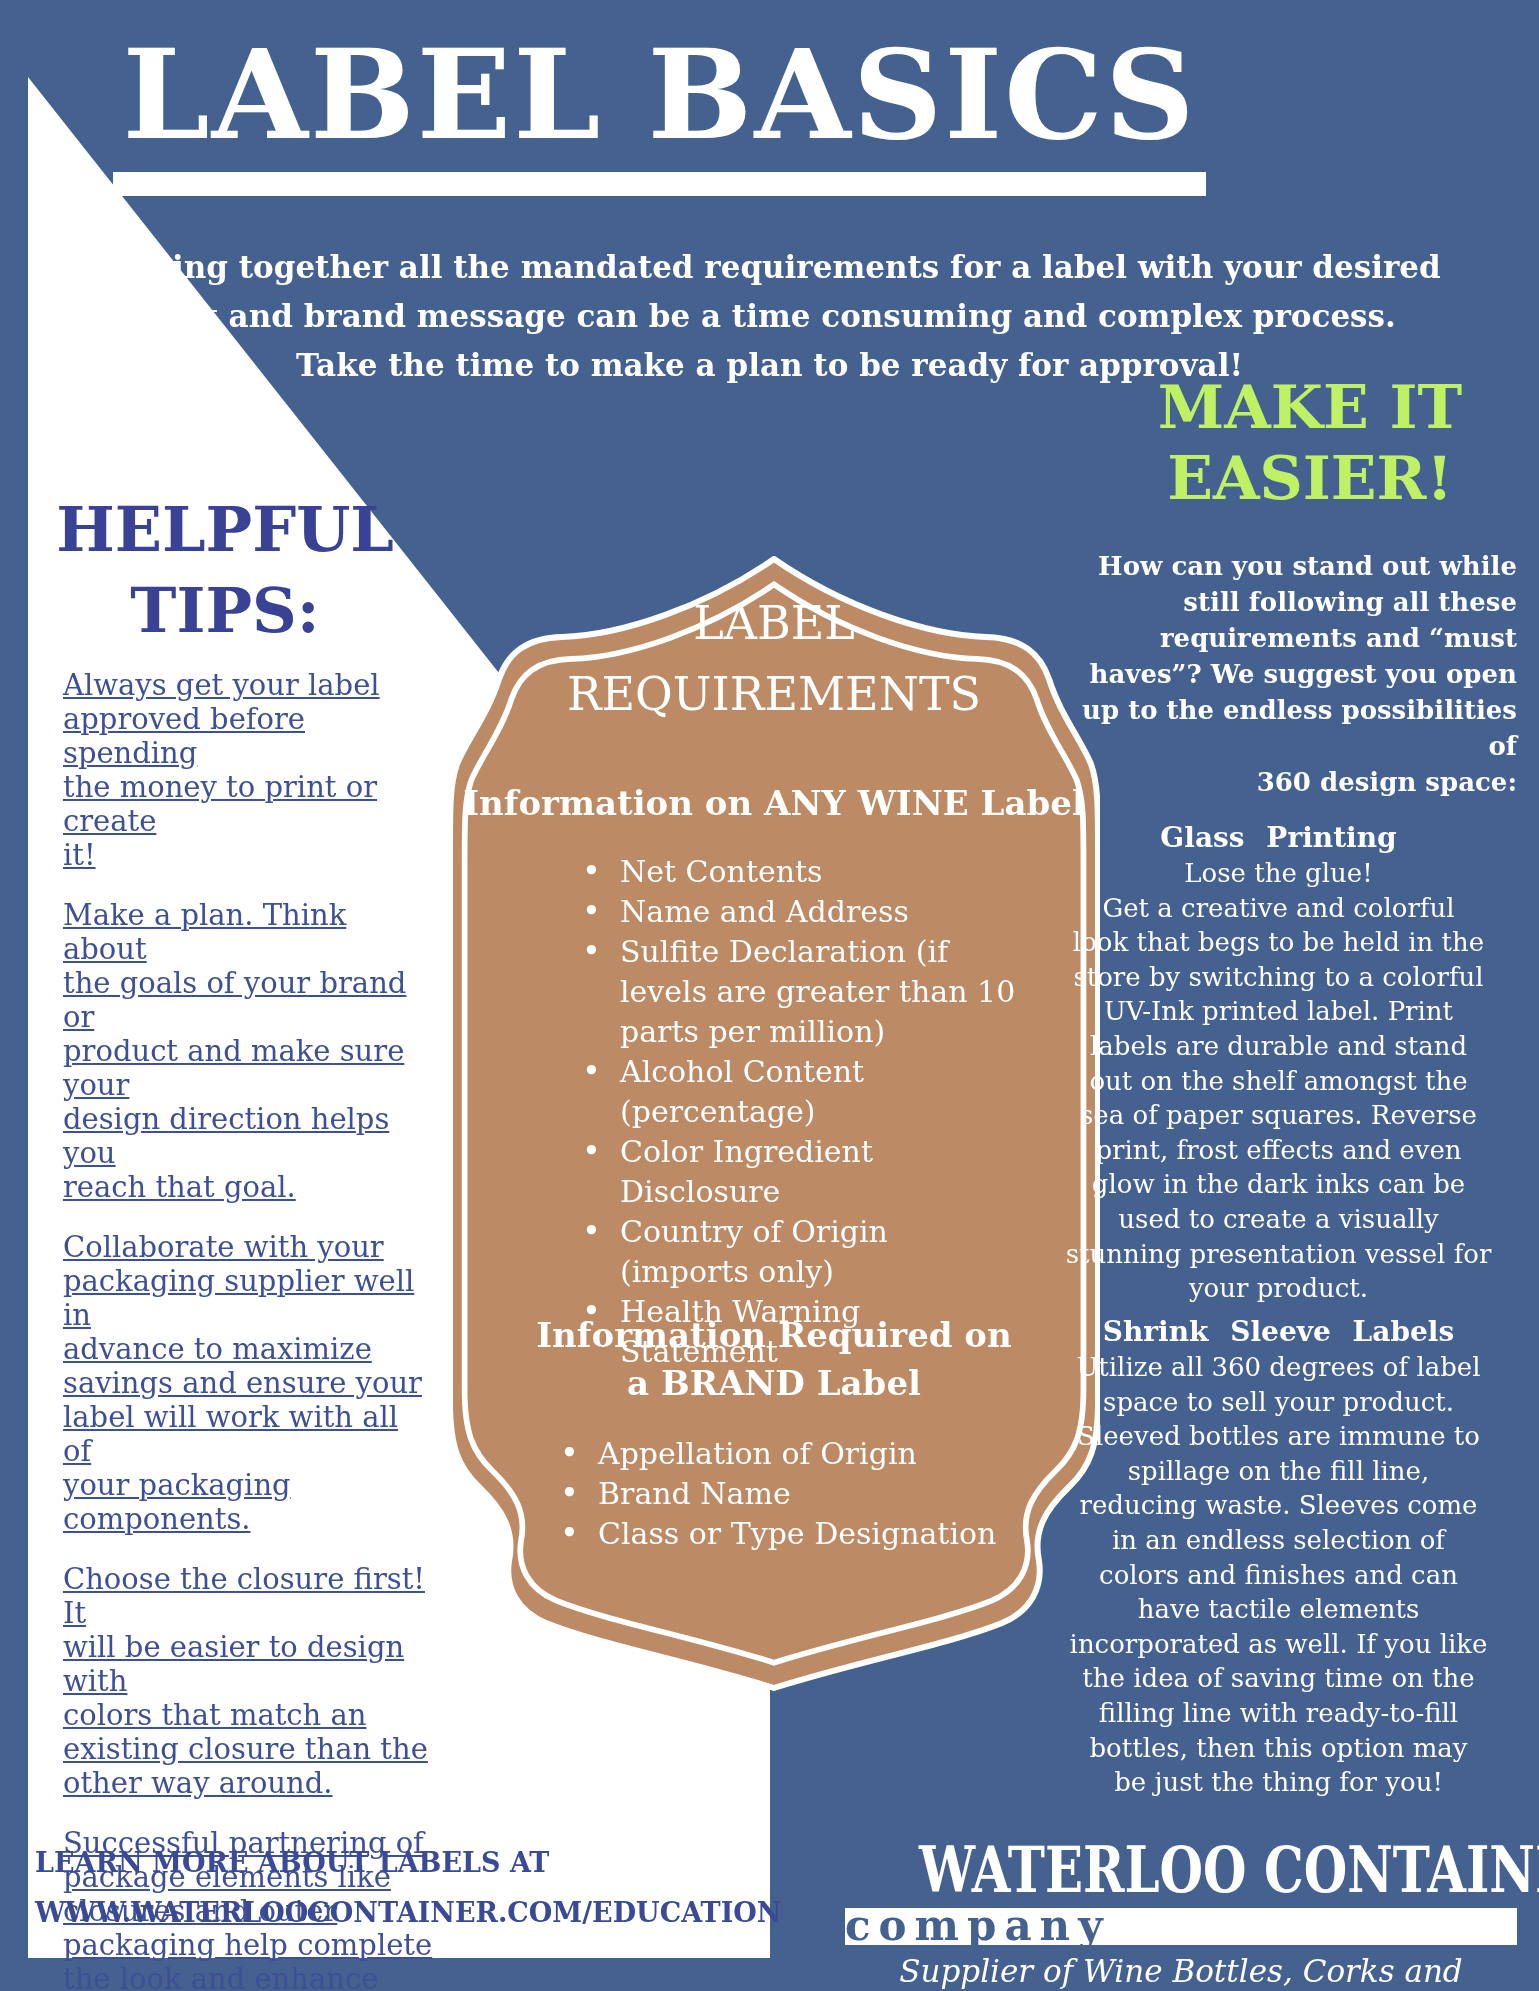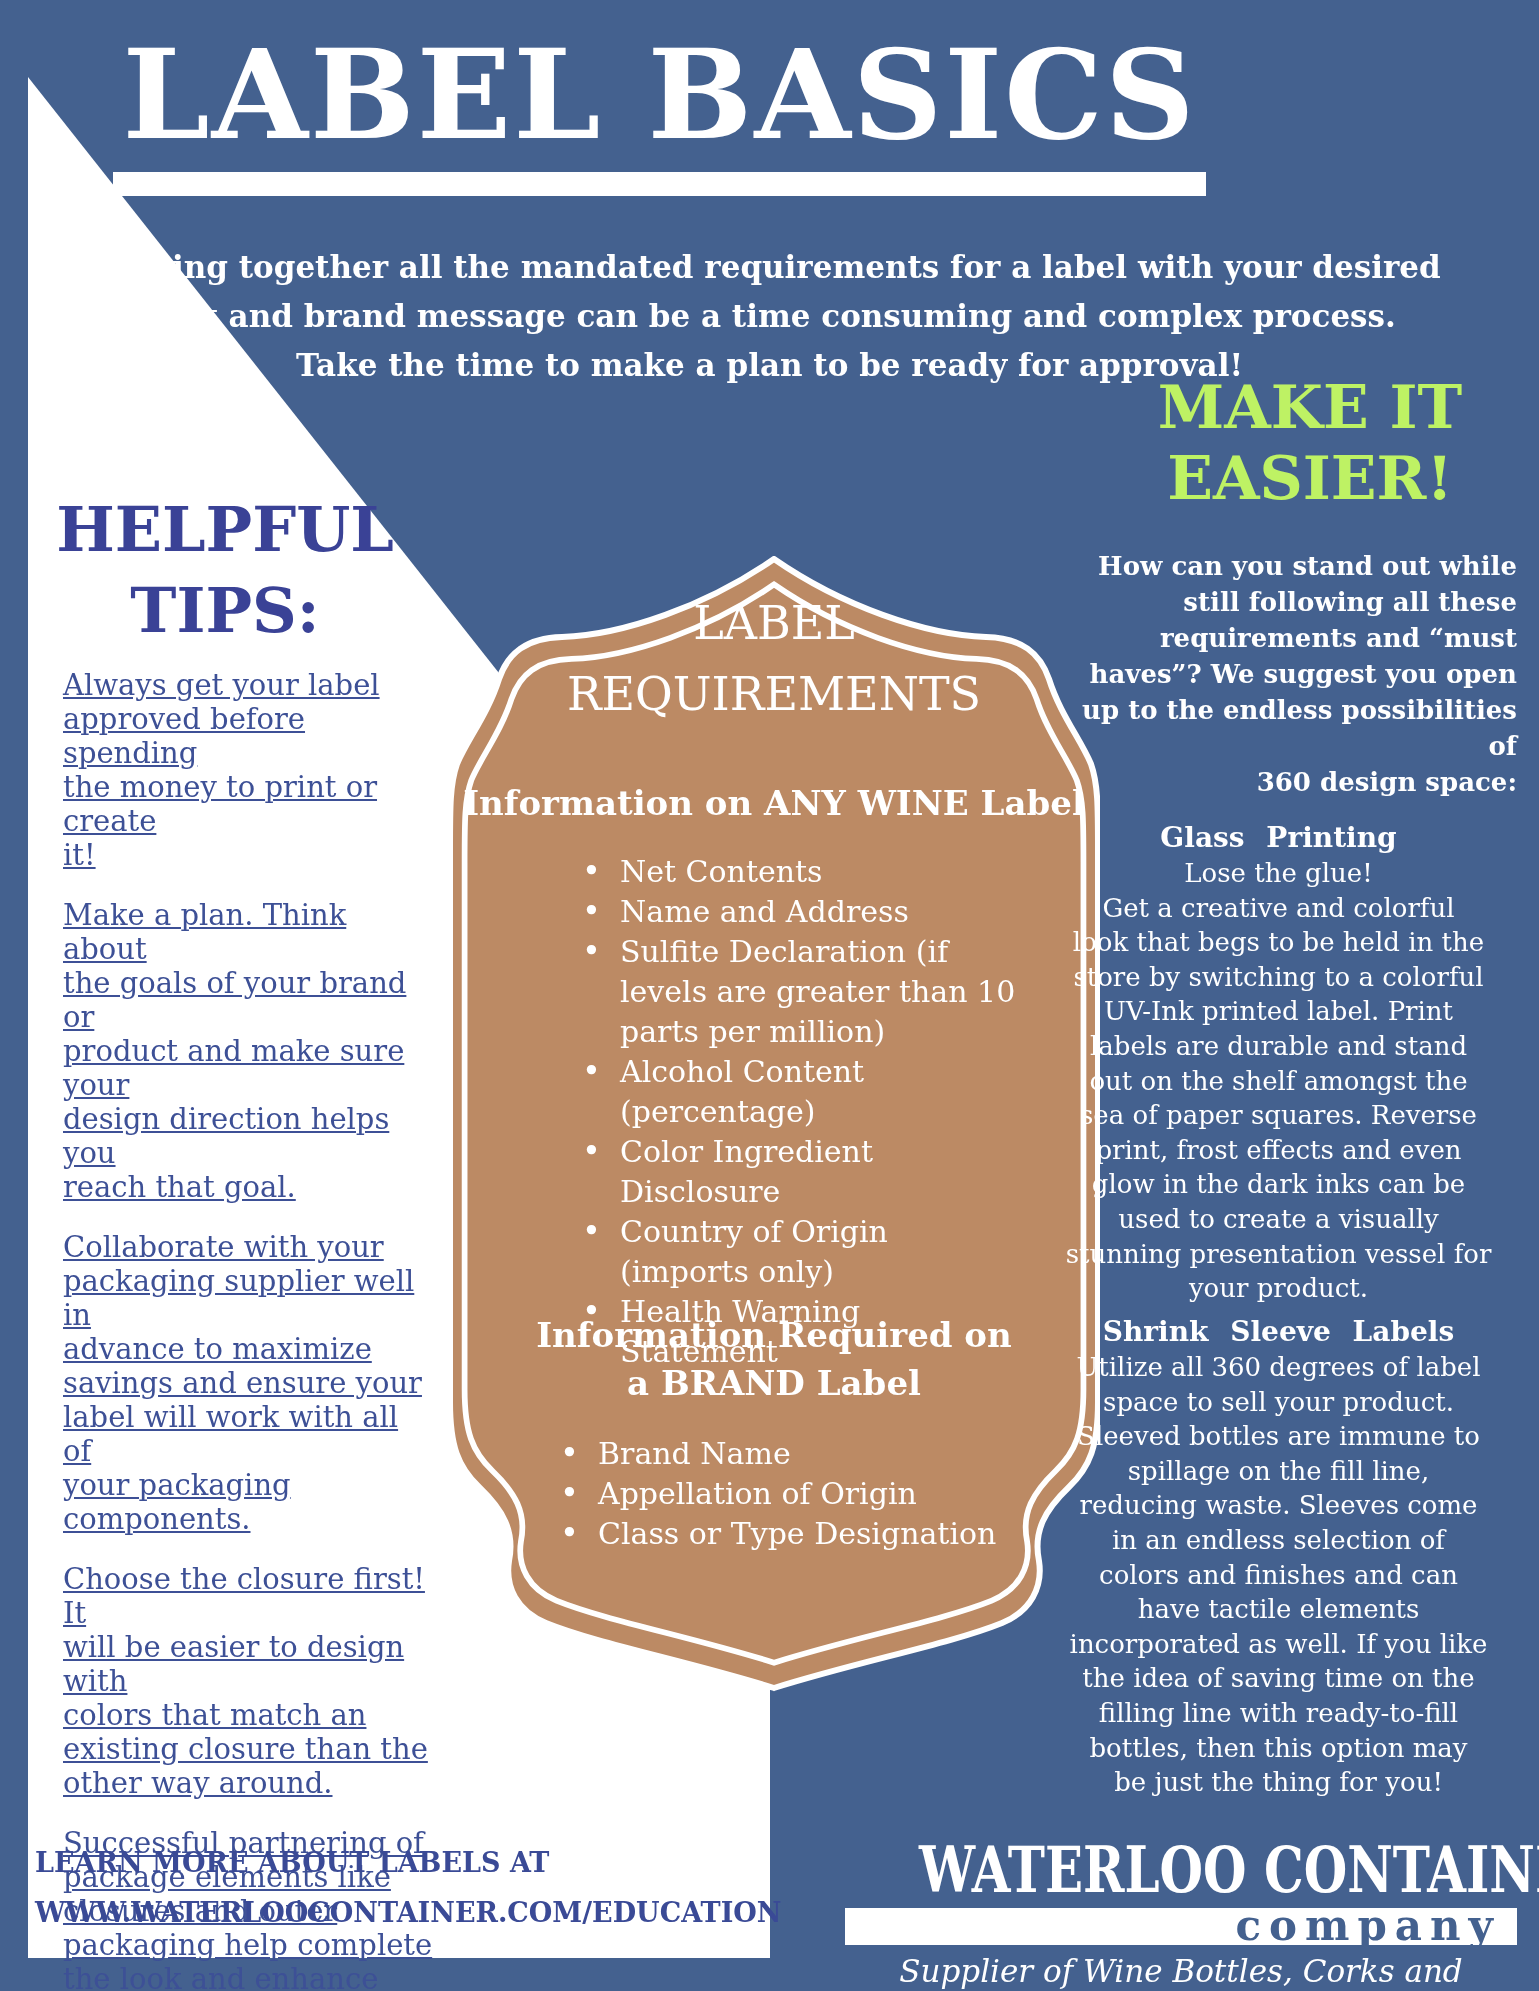--- a/index.html
+++ b/index.html
@@ -62,21 +62,21 @@
   .rc { position:absolute; left:1040px; width:477px; text-align:center; color:#ffffff; }
   .rc.glass { top:820px; }
   .rc.shrink { top:1314px; }
   .rc-head { font-weight:bold; font-size:28px; line-height:36px; word-spacing:12px; white-space:pre-line; }
   .rc-body { font-size:26px; line-height:34.6px; white-space:pre-line; }
   .logo { position:absolute; left:845px; top:1834px; width:672px; text-align:center; color:#fff; }
   .logo-name {
     font-weight:bold; font-size:64px; line-height:1.12; white-space:nowrap;
     transform:scaleX(0.78); transform-origin:50% 50%;
   }
-  .logo-bar { background:#fff; height:37px; margin-top:2px; text-align:right;
+  .logo-bar { background:#fff; height:37px; margin-top:2px; text-align:left;
     padding-right:16px; box-sizing:border-box; }
   .logo-company { color:#44618f; font-weight:bold; font-size:42px; line-height:35px; letter-spacing:8px; }
   .logo-tagline { font-style:italic; font-size:31px; margin-top:8px; }
 </style>
 </head>
 <body>
 
 <div class="page">
 
   <div class="wedge"></div>
@@ -163,22 +163,22 @@
     <li>Color Ingredient
 Disclosure</li>
     <li>Country of Origin
 (imports only)</li>
     <li>Health Warning
 Statement</li>
   </ul>
   <div class="badge-h s2">Information Required on
 a BRAND Label</div>
   <ul class="badge-list l2">
+    <li>Appellation of Origin</li>
     <li>Brand Name</li>
-    <li>Appellation of Origin</li>
     <li>Class or Type Designation</li>
   </ul>
 
   <div class="easier-title">MAKE IT
 EASIER!</div>
   <div class="easier-intro">How can you stand out while
 still following all these
 requirements and “must
 haves”? We suggest you open
 up to the endless possibilities of

